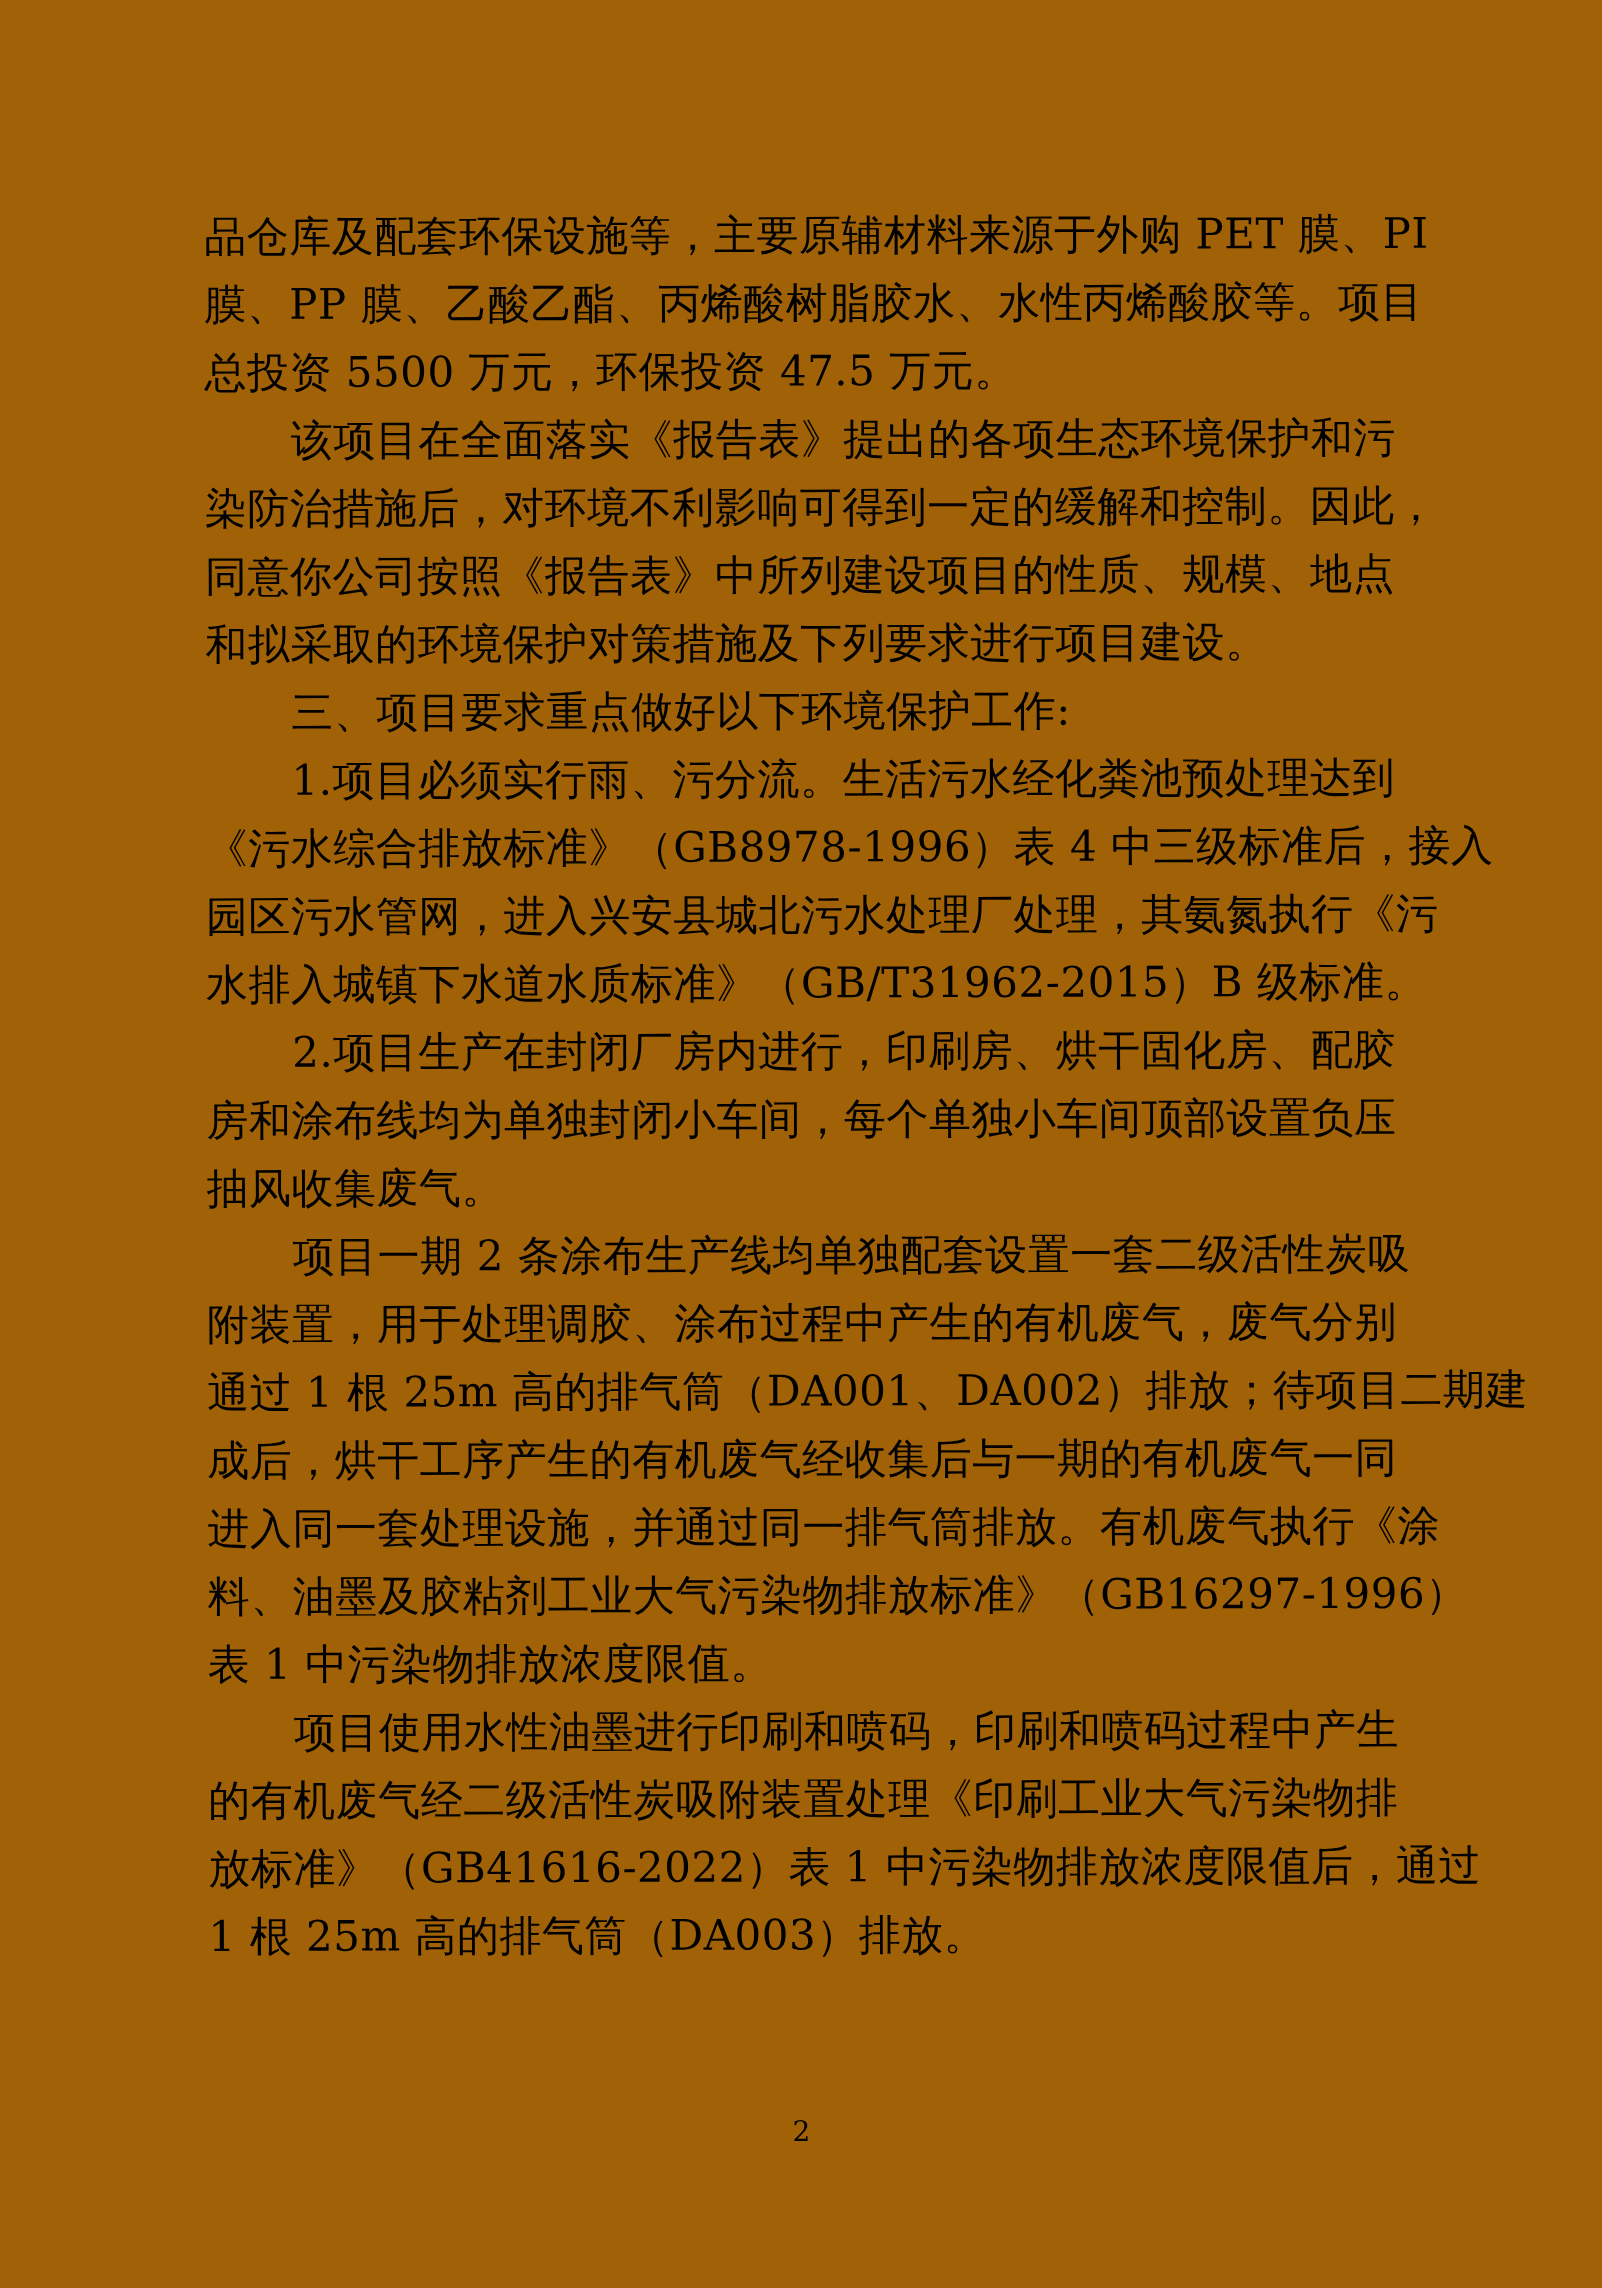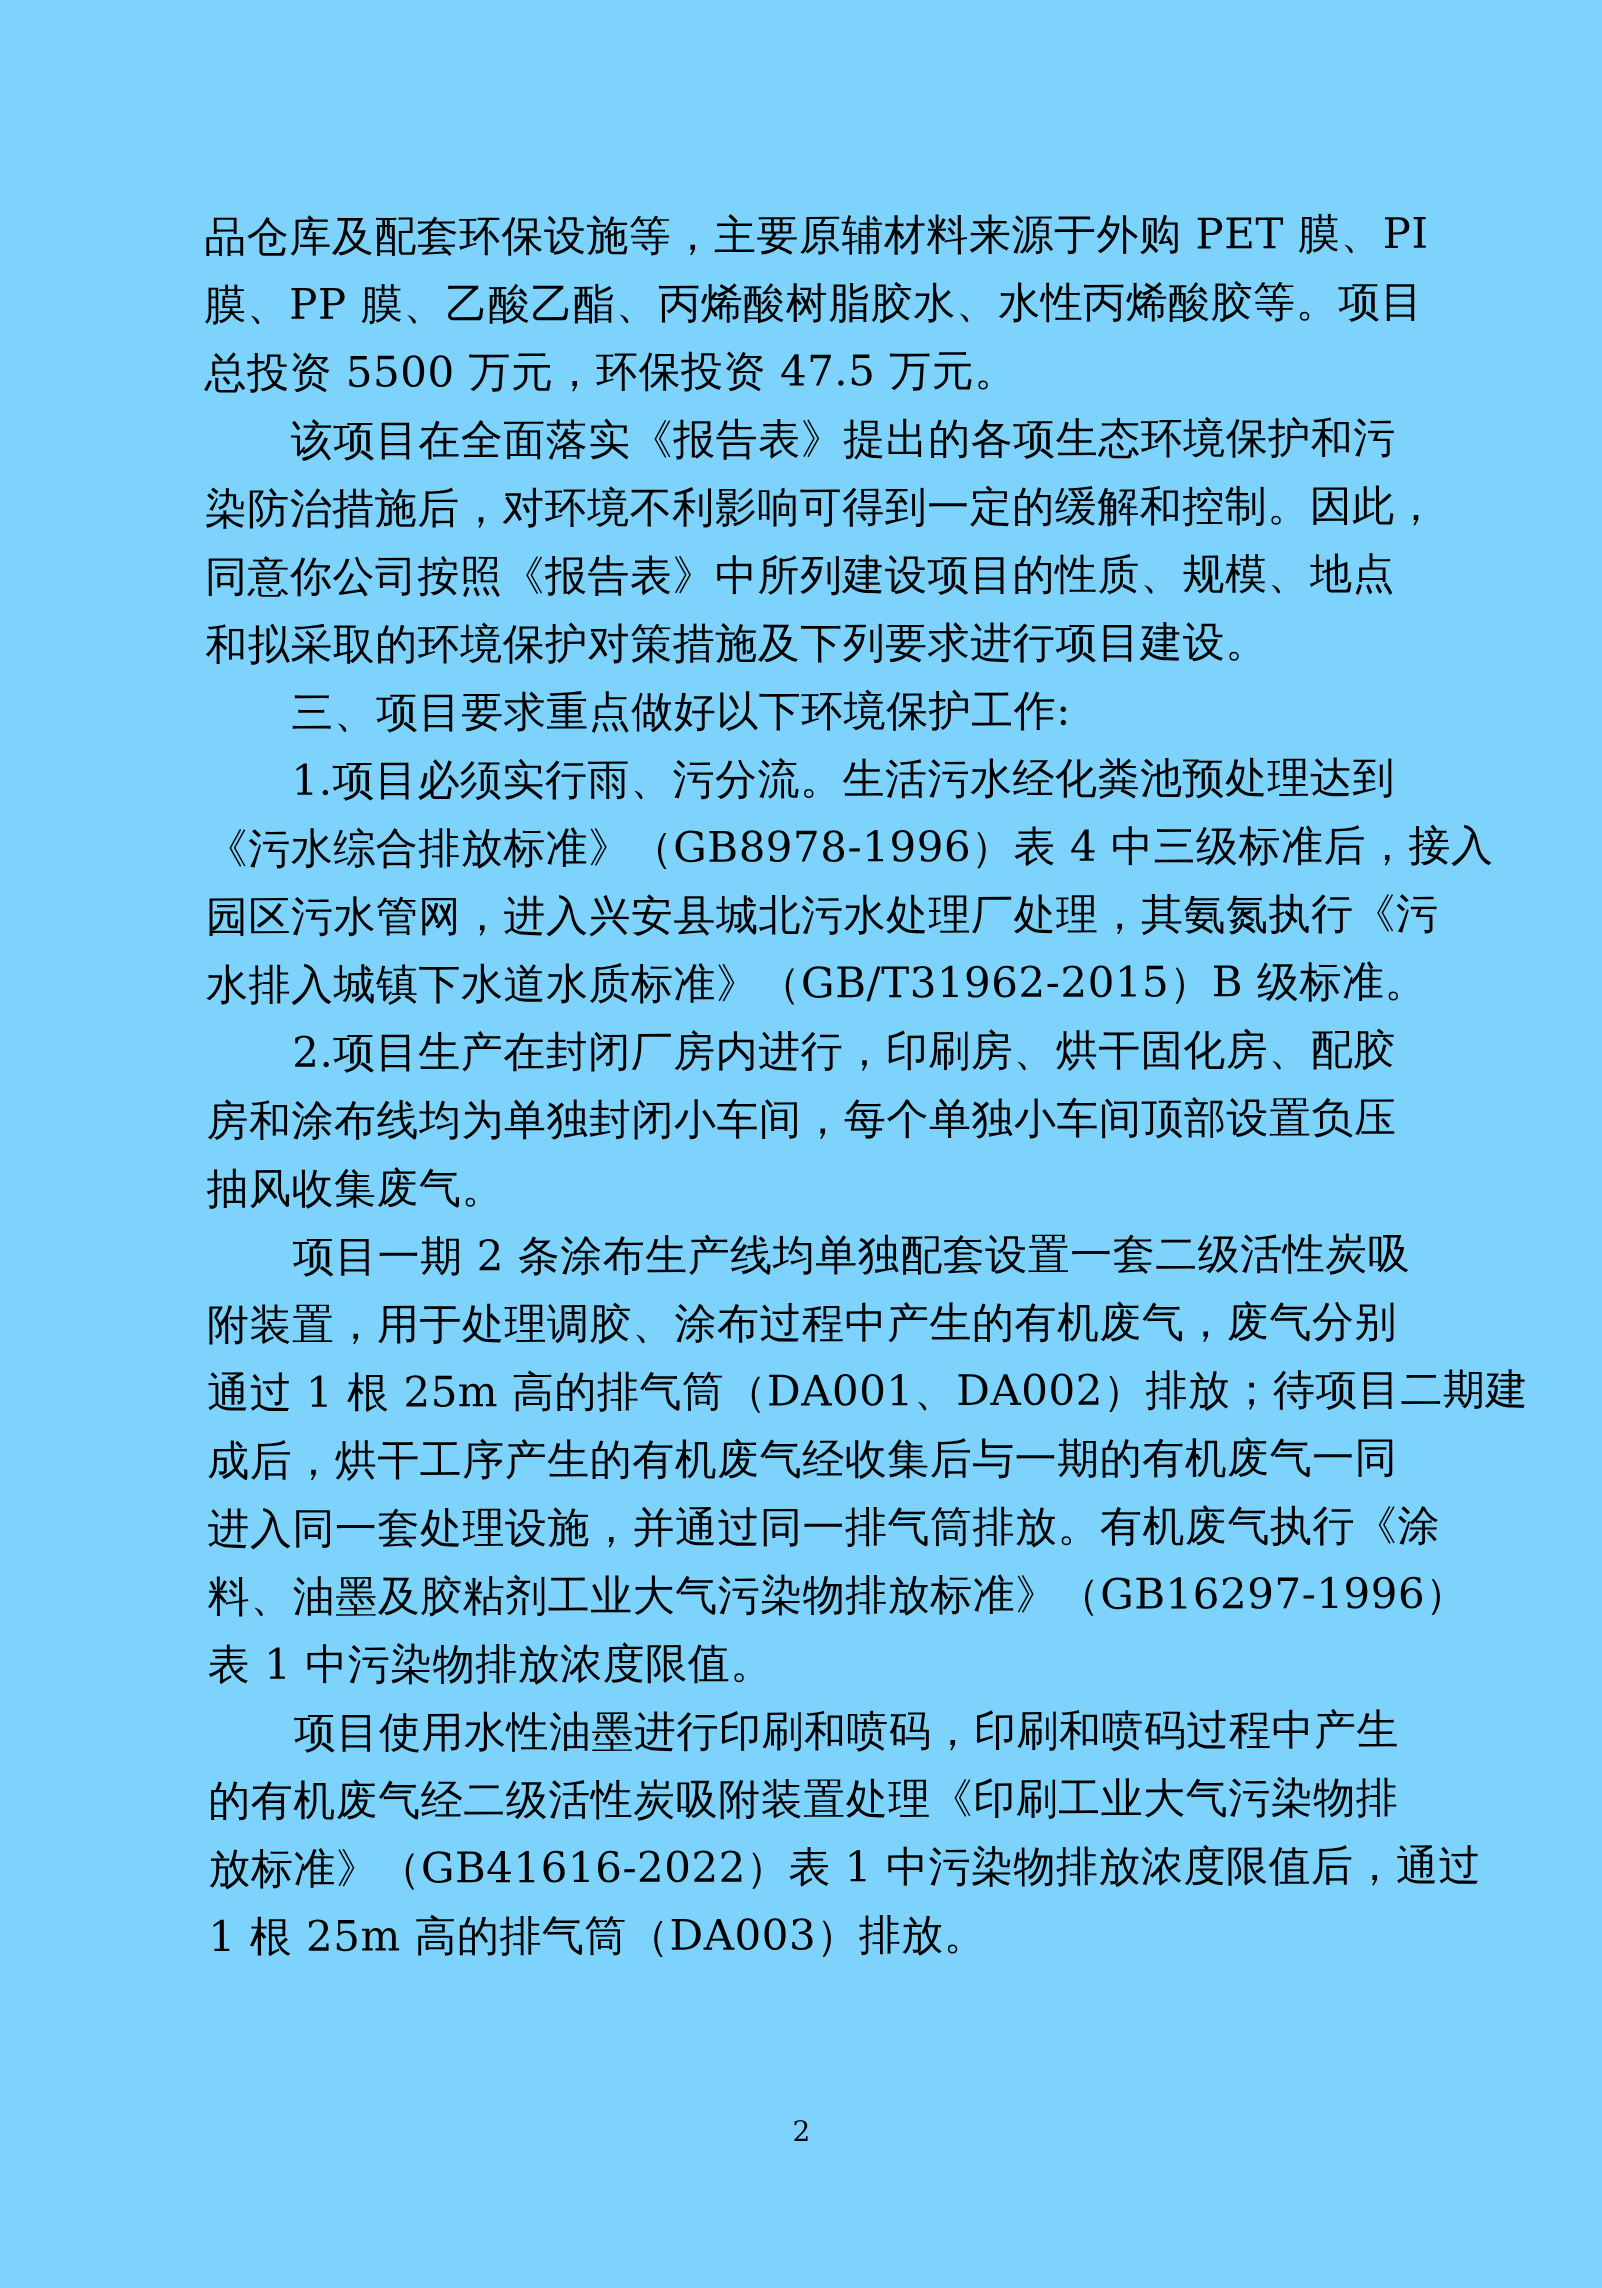--- a/index.html
+++ b/index.html
@@ -4,21 +4,21 @@
 <style>
   html, body {
     margin: 0;
     padding: 0;
     background: #ffffff;
   }
   .page {
     position: relative;
     width: 1603px;
     height: 2289px;
-    background: #7dd3fc;
+    background: #a16207;
     overflow: hidden;
     font-family: "DejaVu Serif", "Liberation Serif", serif;
     color: #000000;
   }
   .text-block {
     position: absolute;
     left: 204px;
     top: 203px;
     width: 1215px;
     transform: rotate(-0.15deg);

